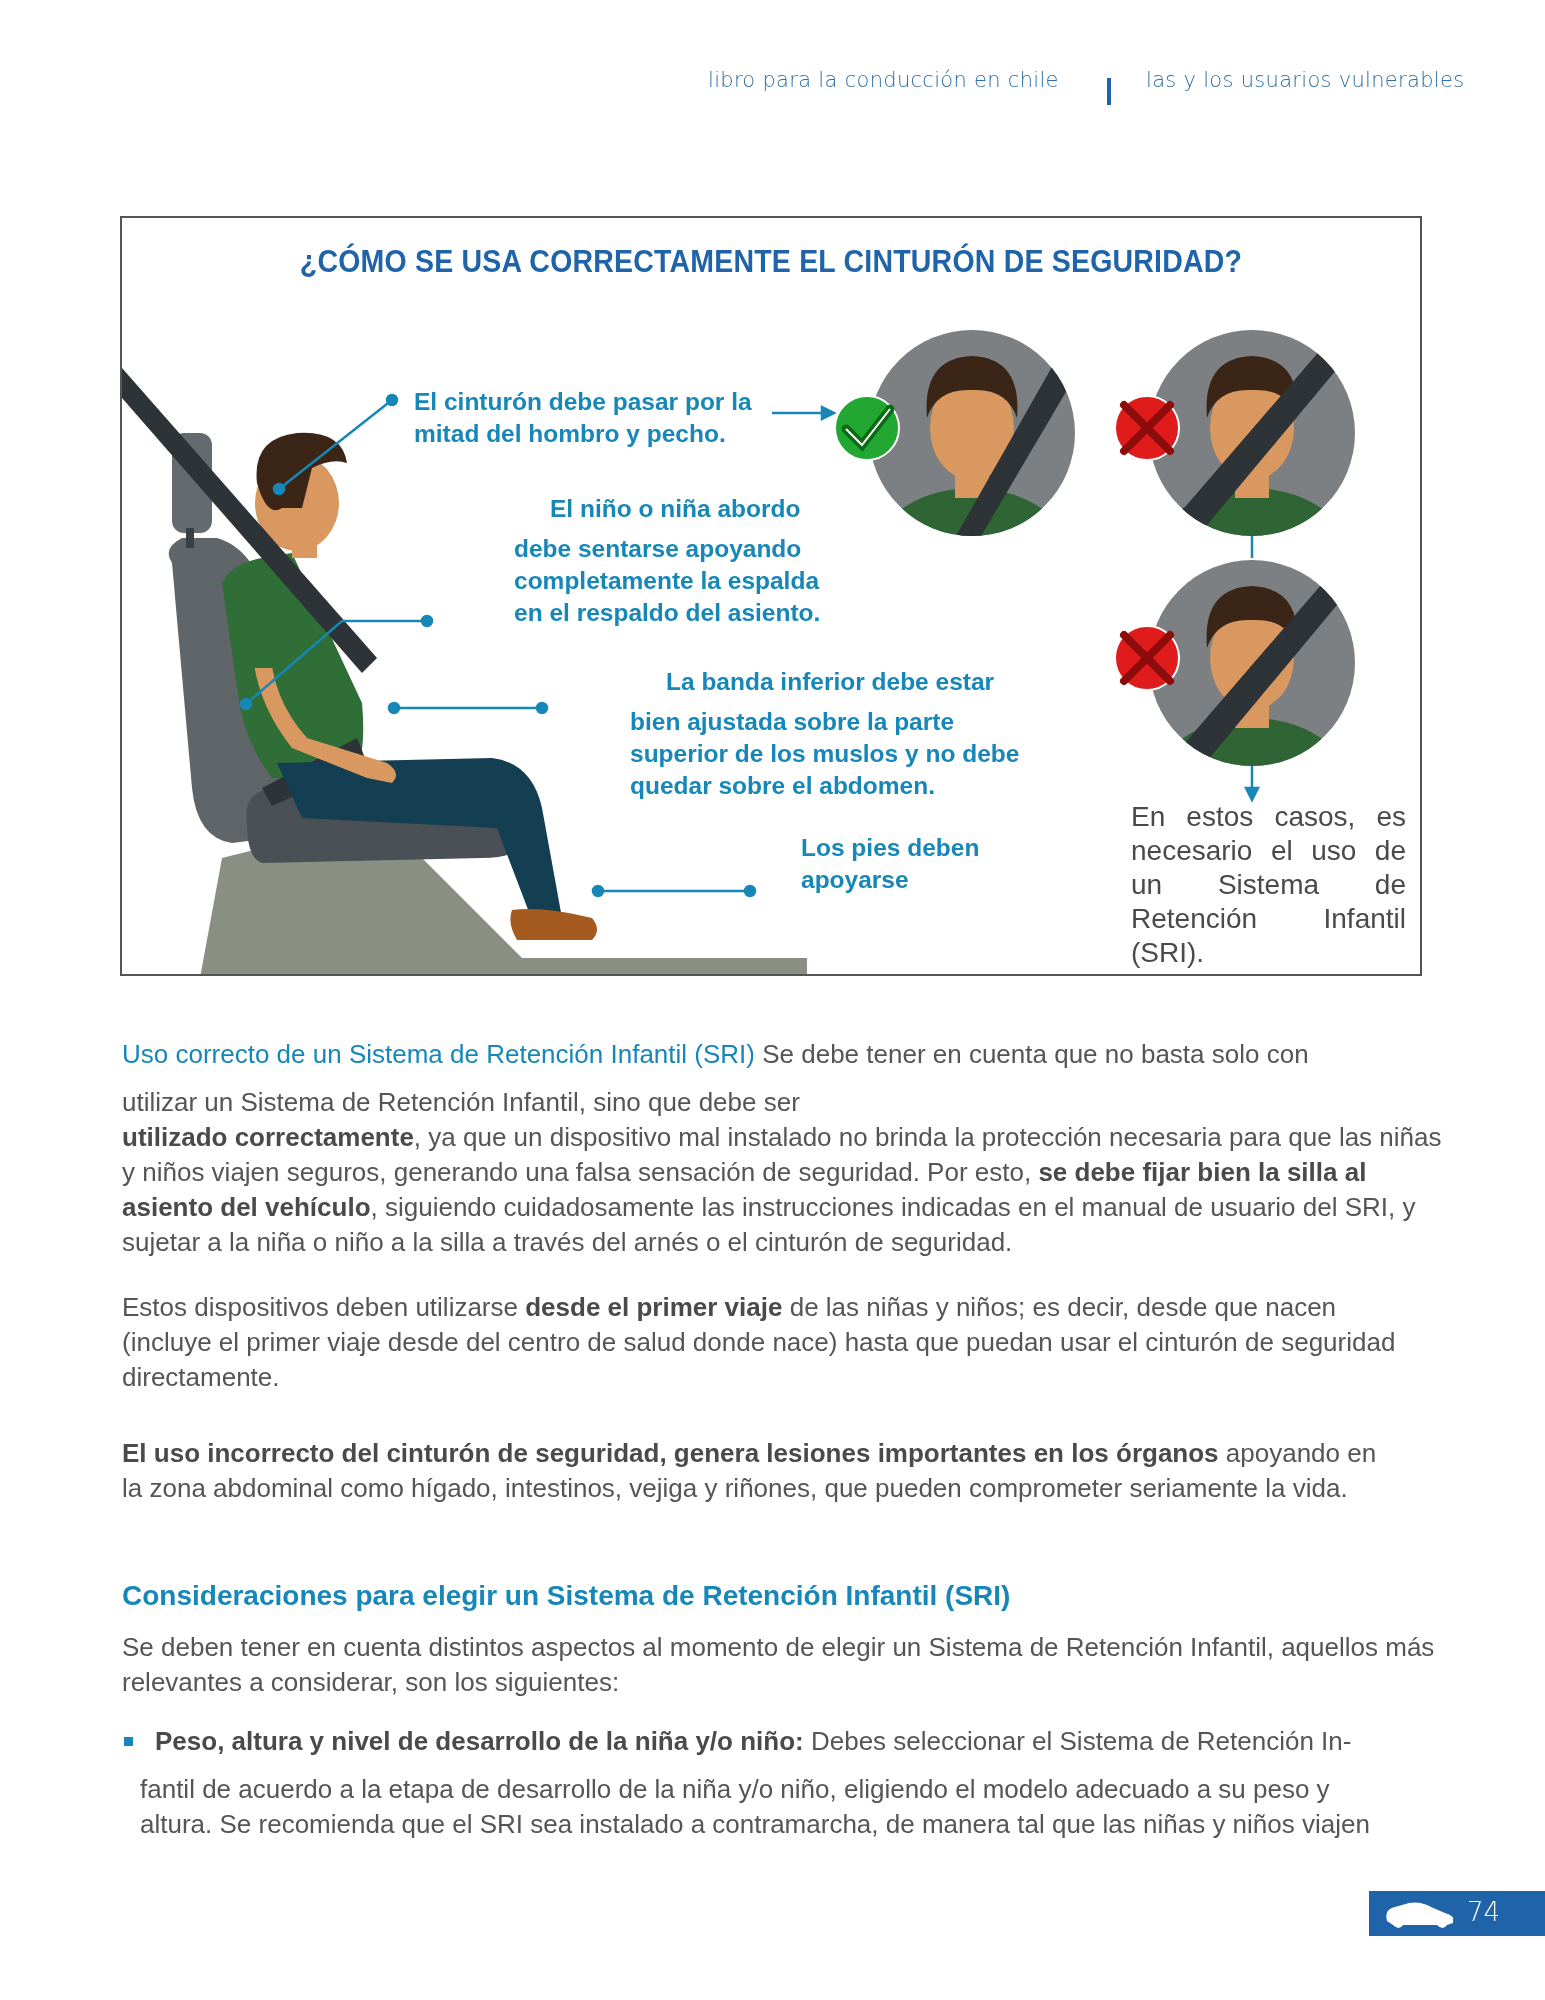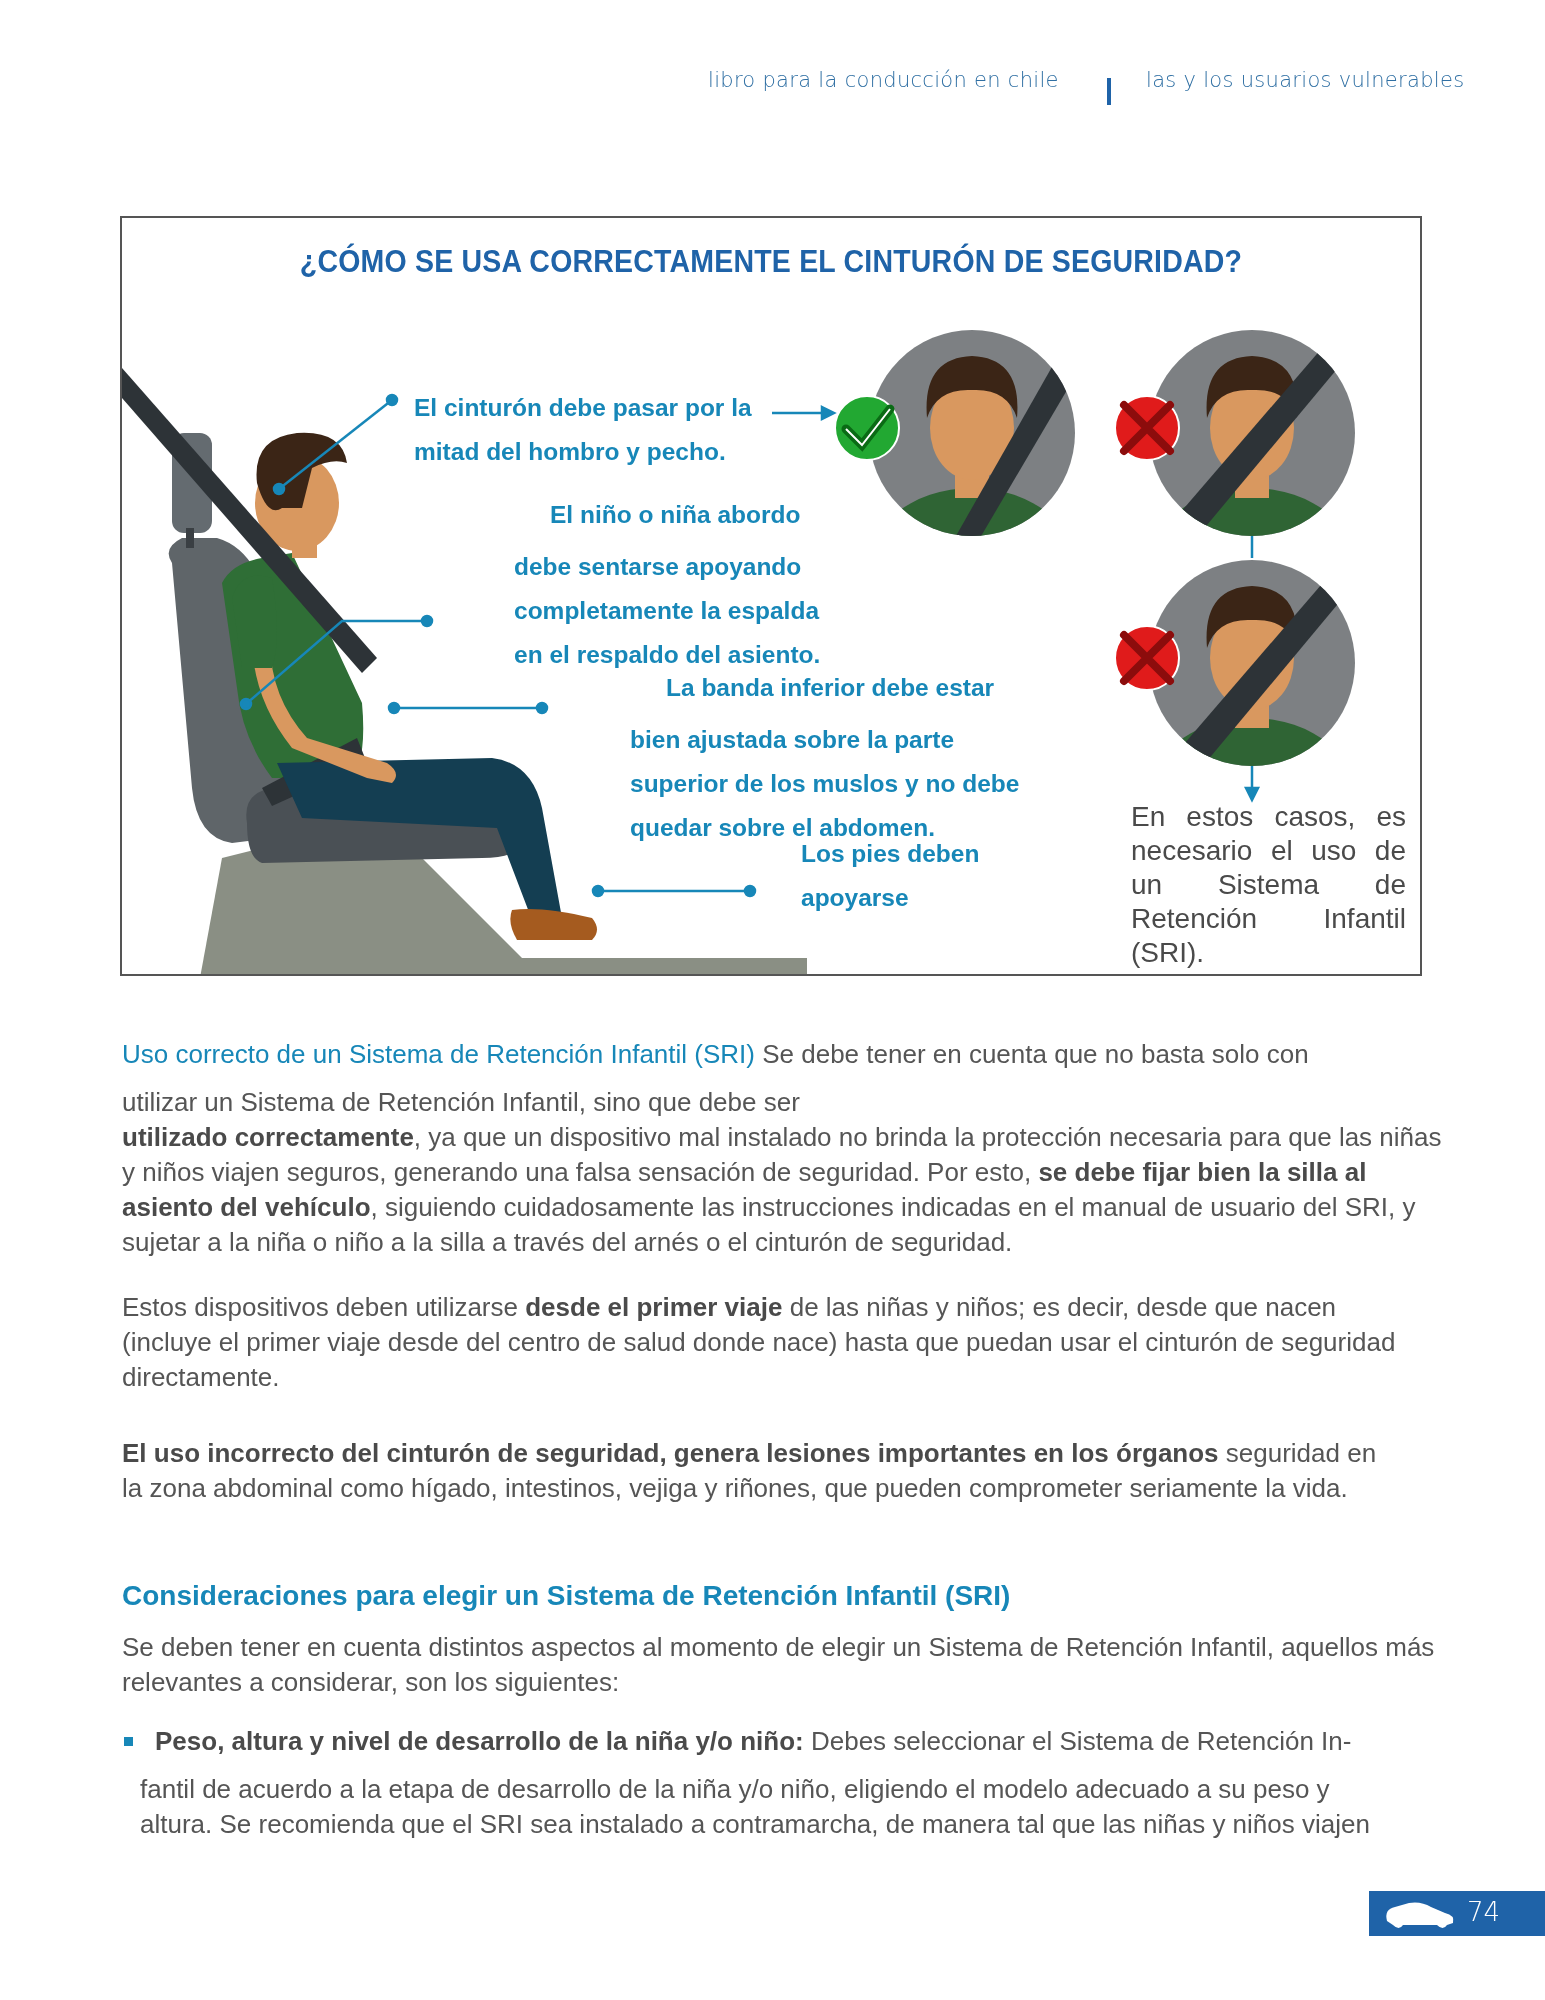--- a/index.html
+++ b/index.html
@@ -4,21 +4,21 @@
 <style>
   html, body { margin:0; padding:0; background:#ffffff; }
   body { width:1545px; height:2000px; position:relative; overflow:hidden; font-family:"Liberation Sans", sans-serif; }
   .hdr { position:absolute; top:68px; font-size:21px; color:#2f6fa3; letter-spacing:0.3px; font-family:"DejaVu Sans", sans-serif; font-weight:300; }
   .hdr-left { left:708px; }
   .hdr-right { left:1146px; }
   .hdr-sep { position:absolute; left:1107px; top:78px; width:4px; height:27px; background:#1f63a8; }
 
   .frame { position:absolute; left:120px; top:216px; width:1302px; height:760px; border:2px solid #555; box-sizing:border-box; background:#fff; overflow:hidden;padding-left:24px; }
   .frame-title { position:absolute; left:0; right:0; top:26px; text-align:center; font-family:"Liberation Sans", sans-serif; font-weight:700; font-size:31px; color:#1f63a8; letter-spacing:0.2px; transform:scaleX(0.92); }
-  .callout { position:absolute; font-family:"Liberation Sans", sans-serif; font-weight:700; color:#1787b8; font-size:24.5px; line-height:44px; }
+  .callout { position:absolute; font-family:"Liberation Sans", sans-serif; font-weight:700; color:#1787b8; font-size:24.5px; line-height:32px; }
   .callout .l1 { margin-bottom:8px; display:block;margin-left:36px; }
   .note { position:absolute; left:1009px; top:582px; width:275px; font-family:"Liberation Sans", sans-serif; font-size:28px; line-height:34px; color:#4a4a4a; text-align:justify; }
 
   .body { position:absolute; left:122px; width:1330px; font-family:"Liberation Sans", sans-serif; font-size:26px; color:#555; line-height:35px; }
   .body b { color:#4a4a4a; }
   .blue-h { color:#1787b8; font-weight:400; }
   .sec-h { position:absolute; left:122px; top:1580px; font-size:28px; font-weight:700; color:#1787b8; font-family:"Liberation Sans", sans-serif; }
   .bullet { position:absolute; left:124px; top:1737px; width:9px; height:9px; background:#1787b8; }
 
   .pg { position:absolute; left:1369px; top:1891px; width:176px; height:45px; background:#1f63a8; }
@@ -171,21 +171,21 @@
   <span>utilizar un Sistema de Retención Infantil, sino que debe ser</span><br>
   <b>utilizado correctamente</b><span>, ya que un dispositivo mal instalado no brinda la protección necesaria para que las niñas y niños viajen seguros, generando una falsa sensación de seguridad. Por esto, </span><b>se debe fijar bien la silla al asiento del vehículo</b><span>, siguiendo cuidadosamente las instrucciones indicadas en el manual de usuario del SRI, y sujetar a la niña o niño a la silla a través del arnés o el cinturón de seguridad.</span>
 </div>
 
 <div class="body" style="top:1290px;width:1320px;">
   <span>Estos dispositivos deben utilizarse </span><b>desde el primer viaje</b><span> de las niñas y niños; es decir, desde que nacen</span><br>
   <span>(incluye el primer viaje desde del centro de salud donde nace) hasta que puedan usar el cinturón de seguridad directamente.</span>
 </div>
 
 <div class="body" style="top:1436px;width:1330px;">
-  <b>El uso incorrecto del cinturón de seguridad, genera lesiones importantes en los órganos</b><span> seguridad en</span><br>
+  <b>El uso incorrecto del cinturón de seguridad, genera lesiones importantes en los órganos</b><span> apoyando en</span><br>
   <span>la zona abdominal como hígado, intestinos, vejiga y riñones, que pueden comprometer seriamente la vida.</span>
 </div>
 
 <div class="sec-h">Consideraciones para elegir un Sistema de Retención Infantil (SRI)</div>
 
 <div class="body" style="top:1630px;width:1320px;">Se deben tener en cuenta distintos aspectos al momento de elegir un Sistema de Retención Infantil, aquellos más relevantes a considerar, son los siguientes:</div>
 
 <div class="bullet"></div>
 <div class="body" style="left:155px;top:1724px;width:1300px;">
   <b>Peso, altura y nivel de desarrollo de la niña y/o niño:</b><span> Debes seleccionar el Sistema de Retención In-</span>

